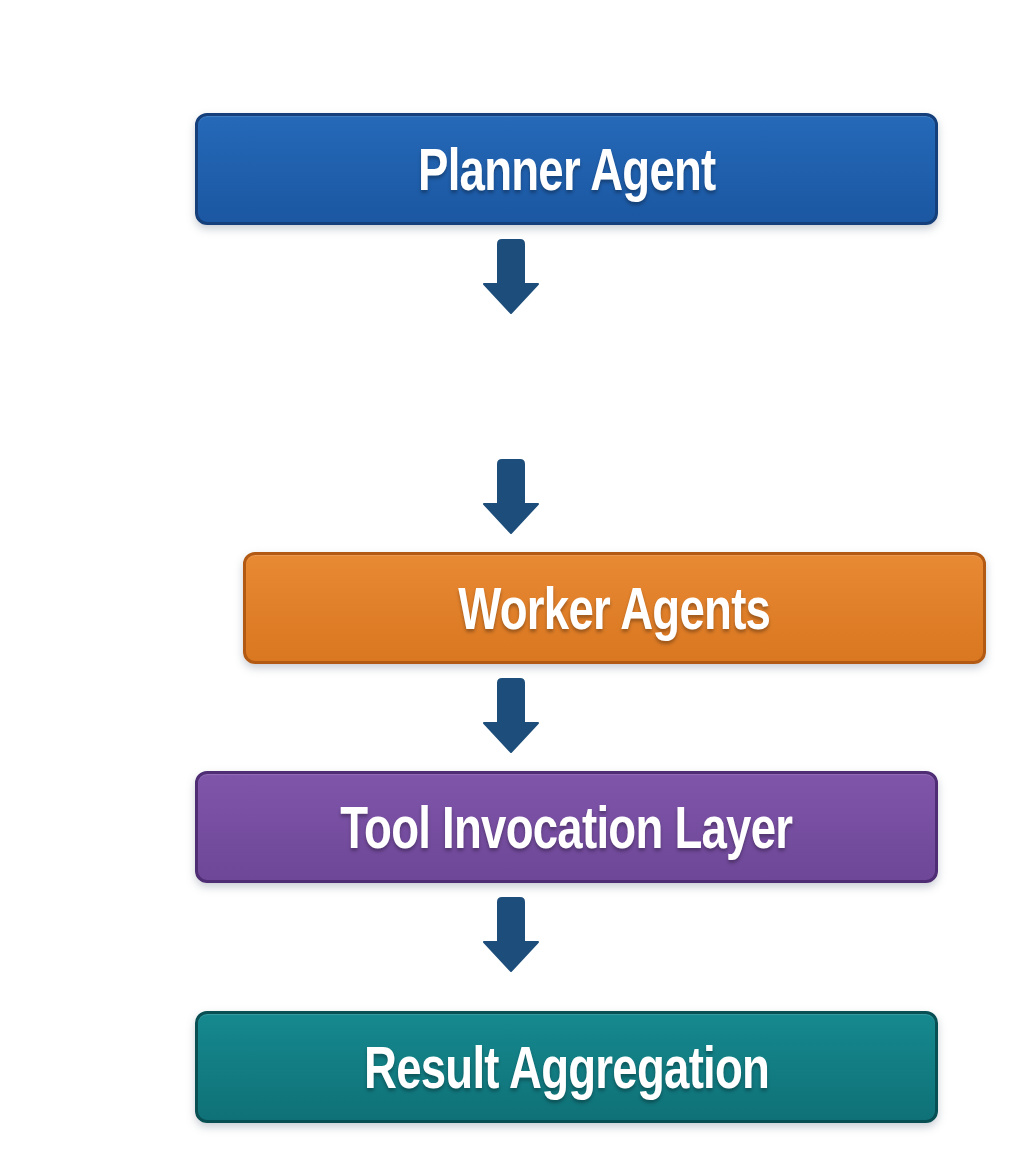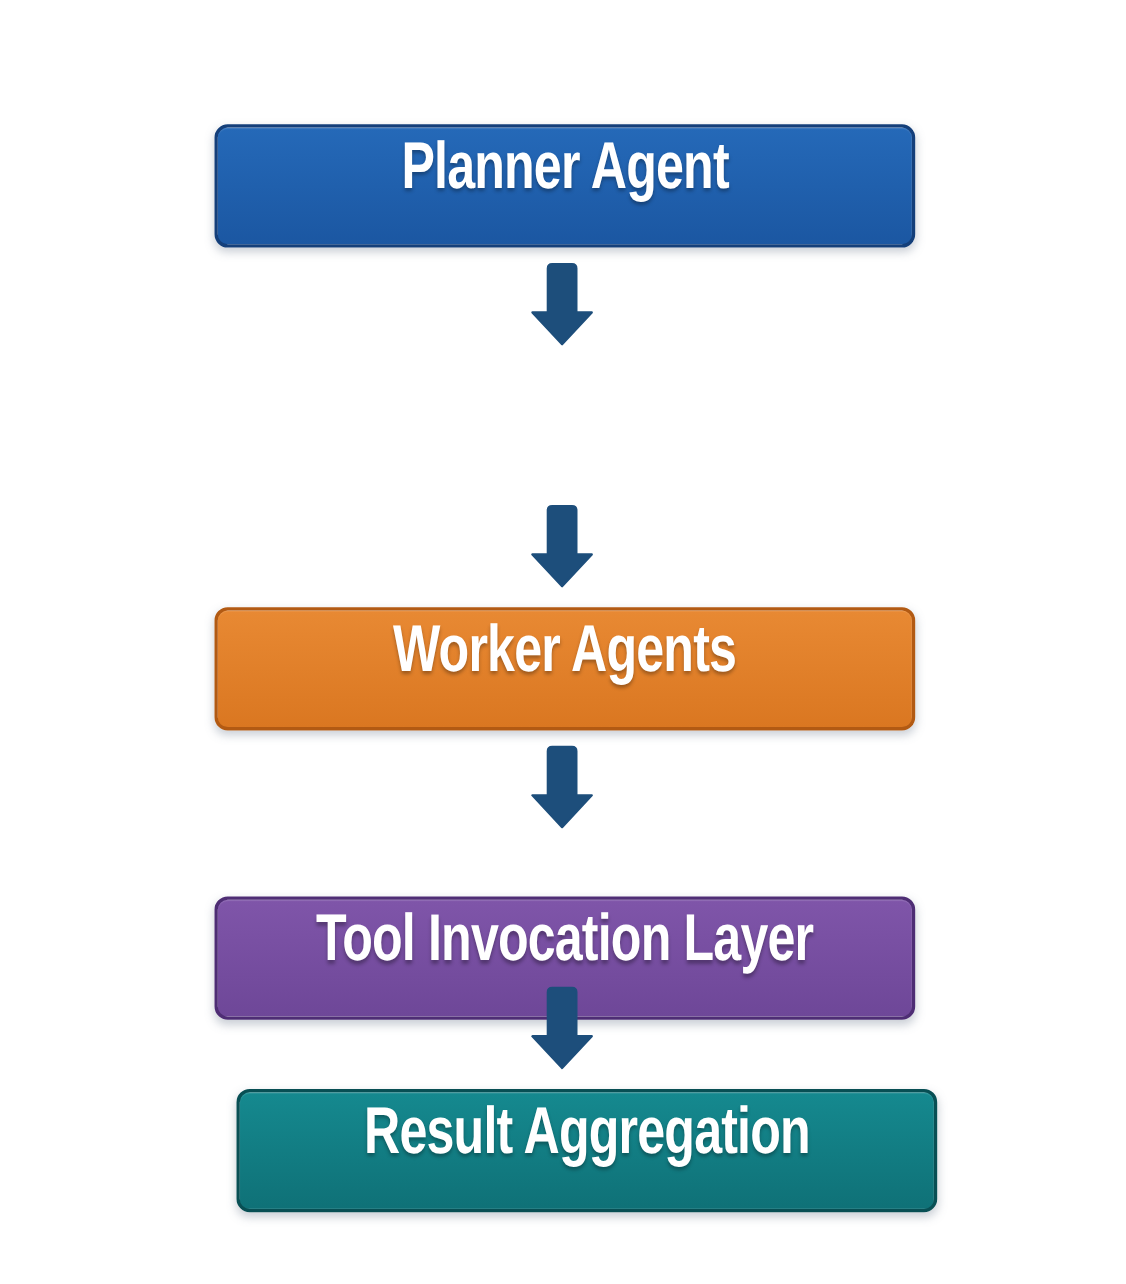--- a/index.html
+++ b/index.html
@@ -14,46 +14,46 @@
     background: #ffffff;
     font-family: "Liberation Sans", sans-serif;
   }
   .canvas {
     position: absolute;
     inset: 0;
   }
   .node {
     position: absolute;
     left: 195px;
-    width: 637px;
+    width: 743px;
     height: 112px;
     box-sizing: border-box;
     border: 3px solid var(--border, #333);
     border-radius: 12px;
     background: linear-gradient(180deg, var(--fill-top, #888) 0%, var(--fill-bottom, #666) 100%);
     display: flex;
-    align-items: flex-start;
+    align-items: center;
     justify-content: center;
     box-shadow: 0 4px 9px rgba(100, 115, 135, 0.35), inset 0 1px 1px rgba(255,255,255,0.15);
   }
   .node-label {
     color: #ffffff;
     font-size: 60px;
     font-weight: bold;
     letter-spacing: -1px;
     white-space: nowrap;
     transform: scaleX(0.76);
     transform-origin: 50% 50%;
     text-shadow: 0 3px 4px rgba(0,0,0,0.30);
   }
   .n0 { top: 113px; }
   .n1 { top: 333px; }
-  .n2 { top: 552px; }
-  .n3 { top: 771px; margin-top: 44px; }
-  .n4 { top: 990px; margin-left: 20px; }
+  .n2 { top: 552px; margin-left: 48px; }
+  .n3 { top: 771px; }
+  .n4 { top: 1011px; }
   .arrow {
     position: absolute;
     left: 481px;
     width: 60px;
     height: 78px;
     color: var(--arrow-color, #1d4e7b);
   }
   .a0 { top: 238px; }
   .a1 { top: 458px; }
   .a2 { top: 677px; }

